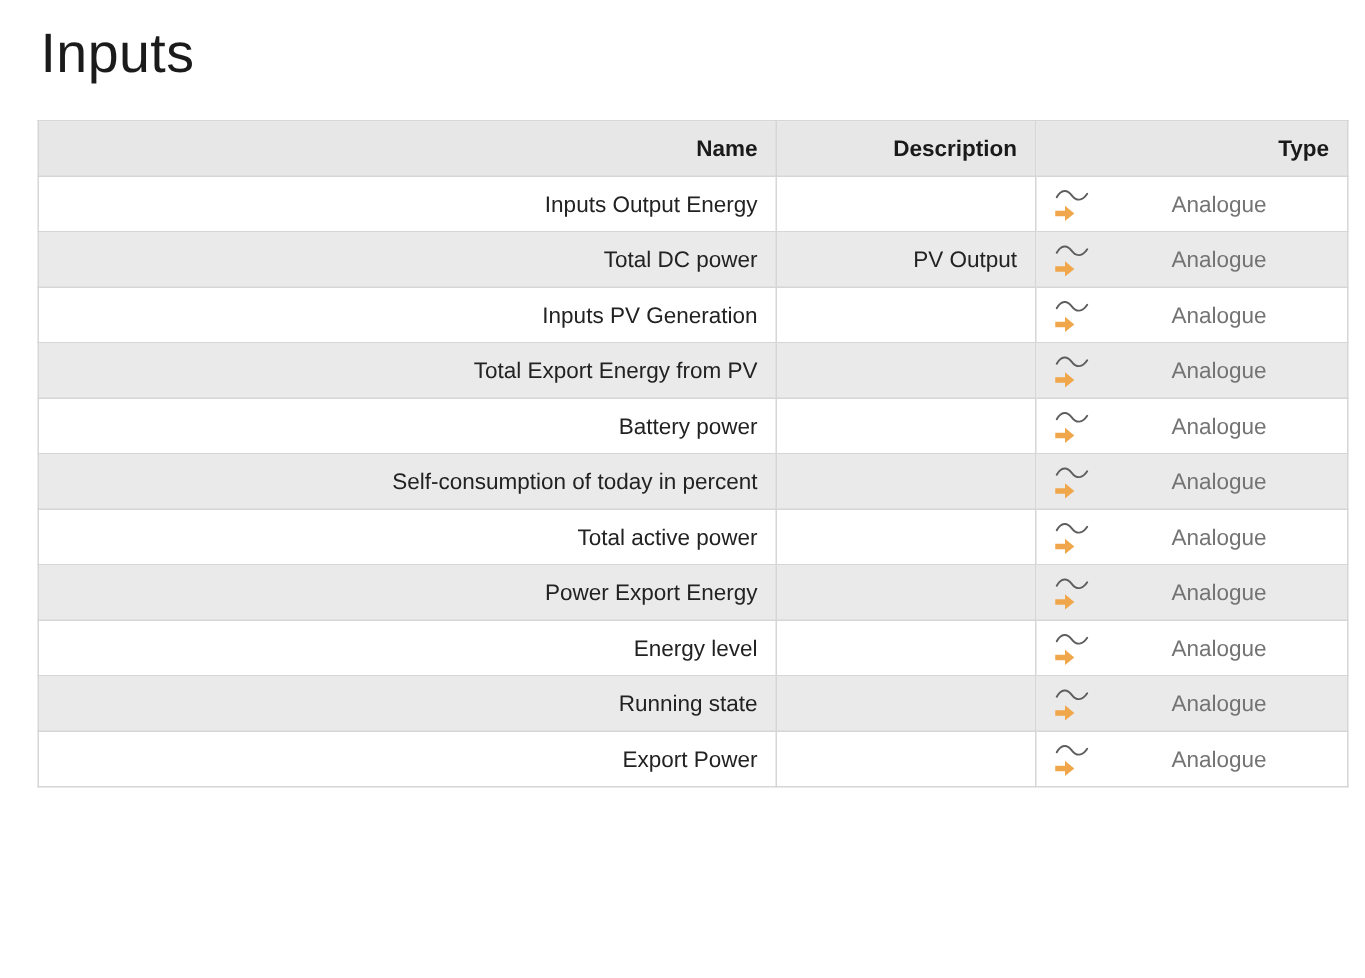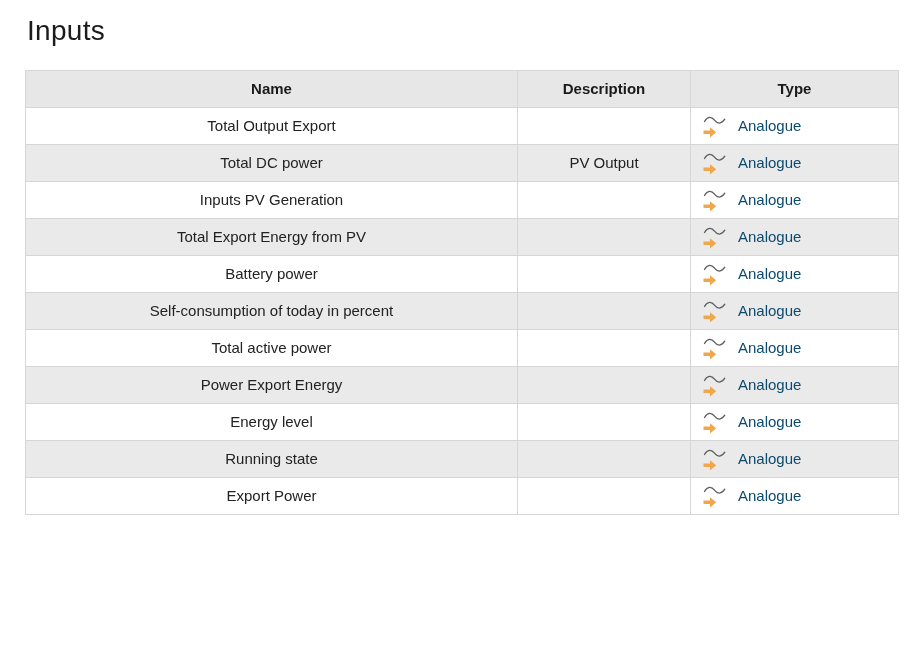--- a/index.html
+++ b/index.html
@@ -12,46 +12,46 @@
   }
   *{box-sizing:border-box;}
   html,body{margin:0;padding:0;}
   body{
     width:910px;height:652px;overflow:hidden;
     background:#ffffff;color:var(--text);
     font-family:"Liberation Sans","DejaVu Sans",sans-serif;
   }
   .page{padding:12px 12px 0 25px;}
   .page-title{
-    font-size:28px;font-weight:400;color:#1b1b1b;
+    font-size:37px;font-weight:400;color:#1b1b1b;
     margin:2px 0 22px 2px;letter-spacing:0.3px;line-height:1.2;
   }
   table.inputs-table{
     border-collapse:collapse;table-layout:fixed;
     width:873px;font-size:15px;
   }
   .inputs-table th,.inputs-table td{
     border:1px solid var(--border);
     height:37px;padding:0 12px;
-    text-align:center;vertical-align:middle;
+    text-align:right;vertical-align:middle;
     overflow:hidden;white-space:nowrap;
   }
   .inputs-table thead th{
     background:var(--header-bg);
     font-weight:700;color:#1a1a1a;
   }
   .inputs-table tbody tr:nth-child(even) td{
     background:var(--row-alt-bg);
   }
   .inputs-table tbody tr td{background:#ffffff;}
   .inputs-table tbody tr:nth-child(even) td{background:var(--row-alt-bg);}
   .type-wrap{display:flex;align-items:center;gap:11px;}
   .type-icon{display:inline-flex;width:24px;height:26px;flex:0 0 auto;}
   .type-icon svg{display:block;}
-  .type-label{color:#0c4a6e;}
+  .type-label{color:#737373;margin-left:43px;}
 </style>
 </head>
 <body>
 
 <div class="page">
   <h1 class="page-title">Inputs</h1>
 
   <table class="inputs-table">
     <colgroup>
       <col style="width:492px">
@@ -61,21 +61,21 @@
     <thead>
       <tr>
         <th>Name</th>
         <th>Description</th>
         <th>Type</th>
       </tr>
     </thead>
     <tbody>
   <tr>
     <td>
-      <span>Total Output Export</span>
+      <span>Inputs Output Energy</span>
     </td>
     <td>
       <span></span>
     </td>
     <td>
       <span class="type-wrap">
         <span class="type-icon">
           <svg width="24" height="26" viewBox="0 0 24 26" aria-hidden="true">
             <path d="M1.5 8.5 C4.5 3.2 8.5 3.2 11.5 7.2 C14.5 11.2 18.5 11.2 21.8 6.2" fill="none" stroke="#5e5e5e" stroke-width="1.3" stroke-linecap="round"></path>
             <path d="M0.5 17.5 L7 17.5 L7 14.2 L13.2 19.3 L7 24.4 L7 21.1 L0.5 21.1 Z" fill="#f0a64a"></path>

